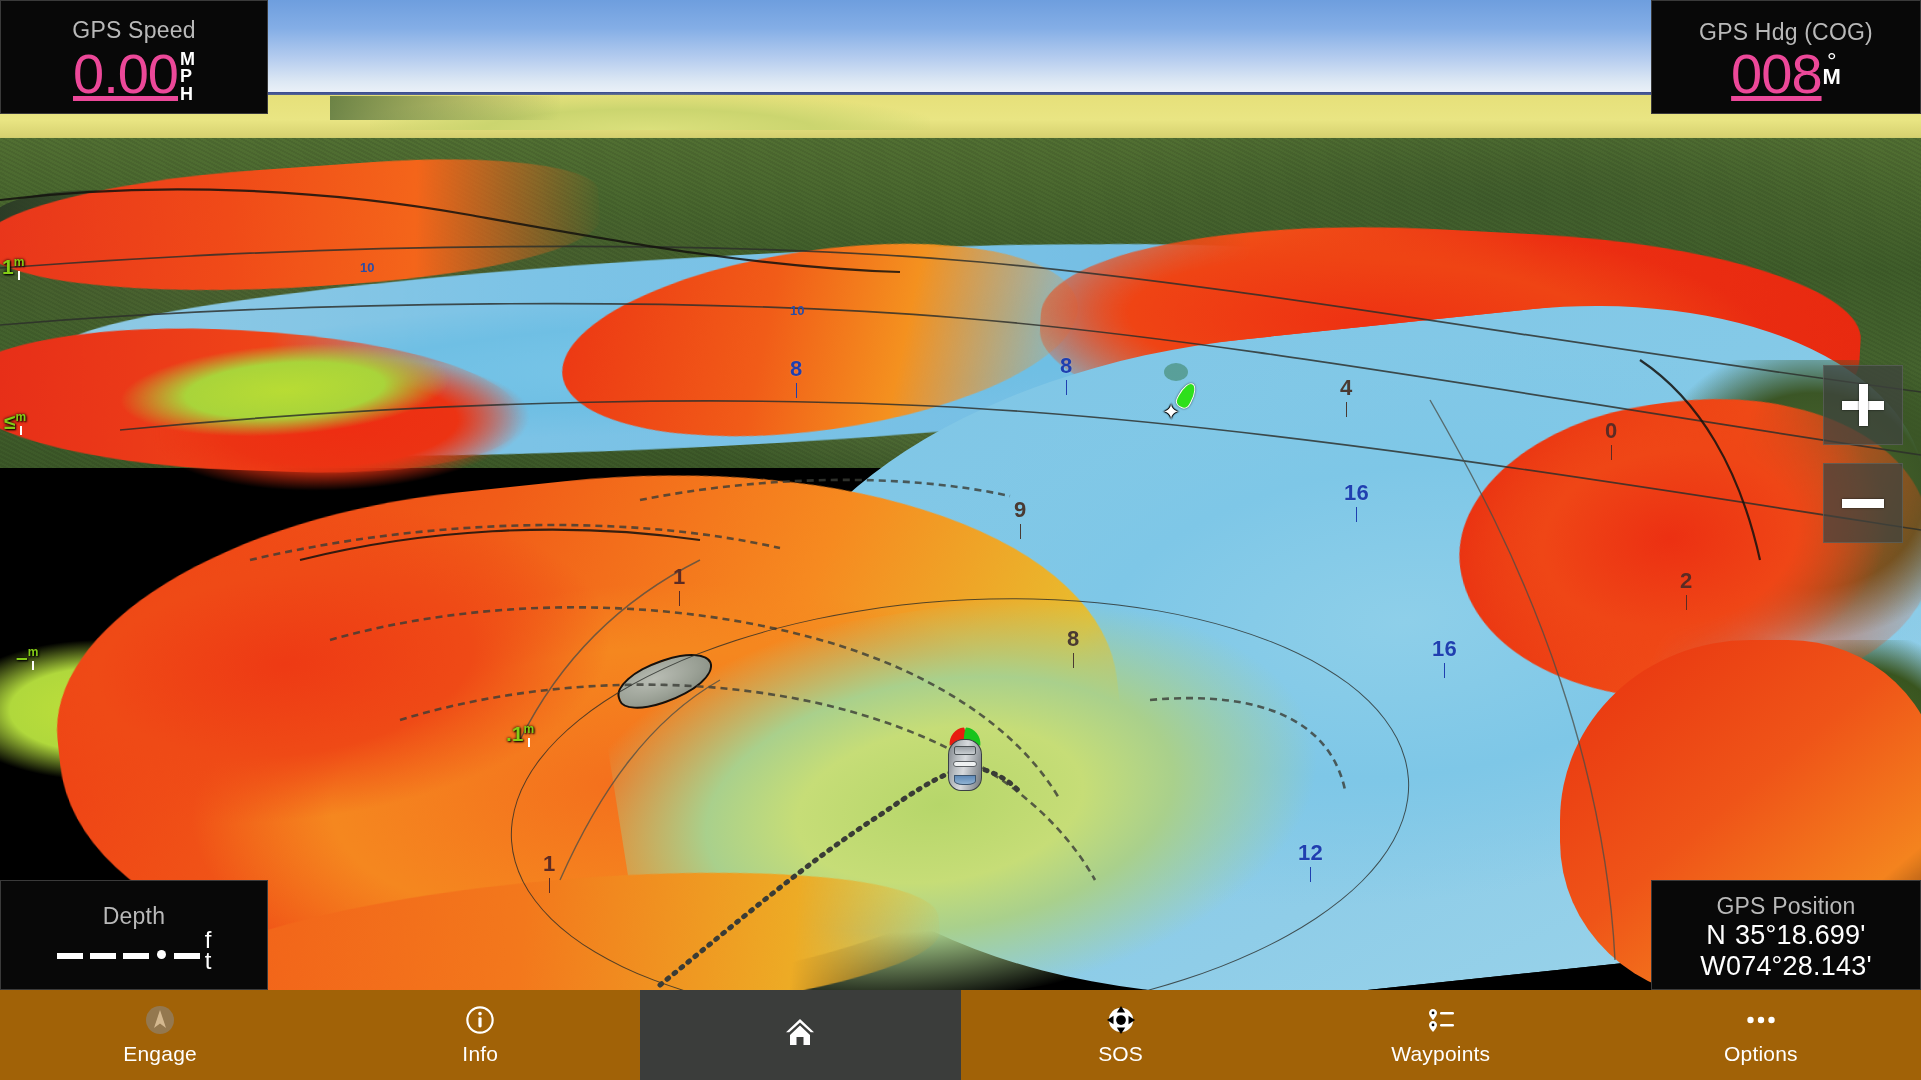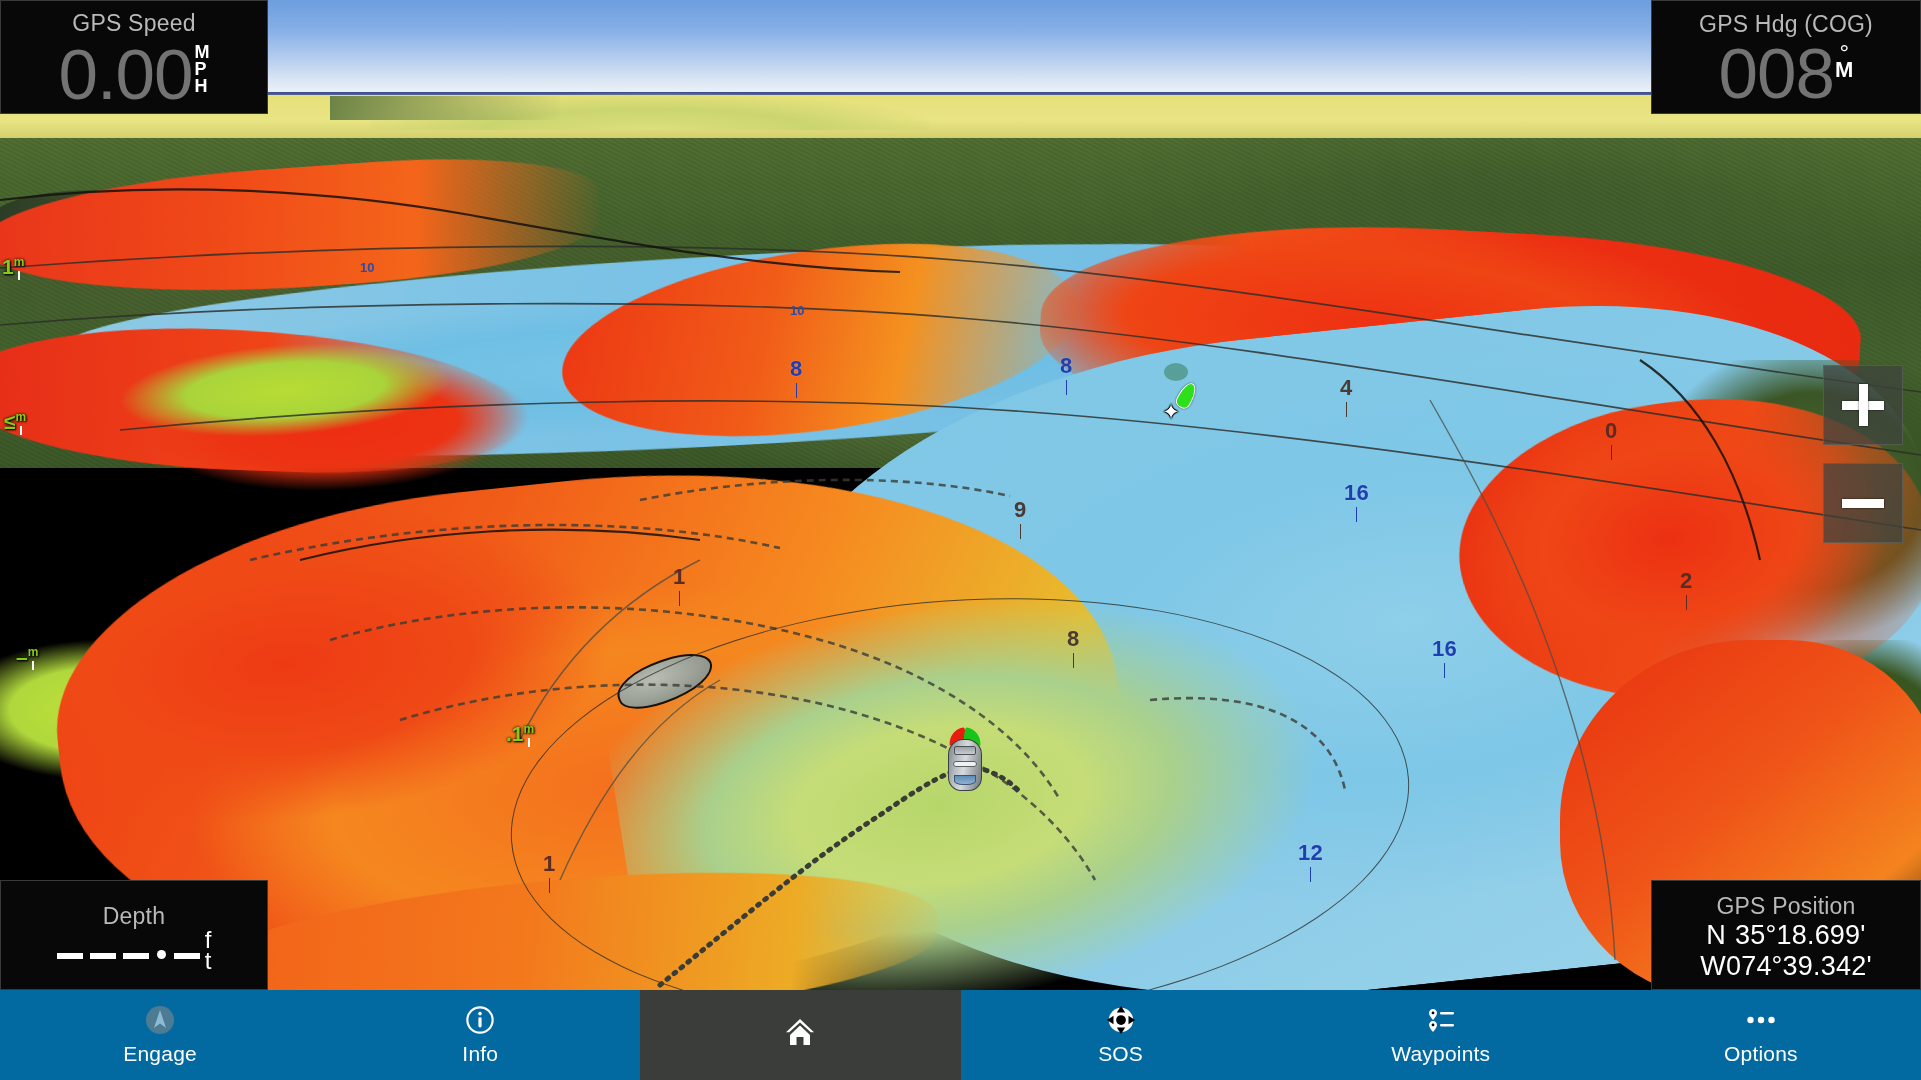--- a/index.html
+++ b/index.html
@@ -181,21 +181,21 @@
     text-shadow:0 0 2px #000,1px 0 1px #000,-1px 0 1px #000,0 1px 1px #000,0 -1px 1px #000; }
   .marker-shadow { position:absolute; left:1164px; top:363px; width:24px; height:18px;
     background:rgba(40,110,60,.45); border-radius:50%; }
 
   
   .panel { position:absolute; background:#080808; border:1px solid #3a3a3a;
     color:#fff; display:flex; flex-direction:column; align-items:center;
     justify-content:center; }
   .panel-title { color:#b9b9b9; font-size:23px; font-weight:400; letter-spacing:.2px; }
   .panel-value { display:flex; align-items:flex-start; line-height:1; }
-  .big-num { font-size:71px; font-weight:400; letter-spacing:-1px; color:#737373; }
+  .big-num { font-size:56px; font-weight:400; letter-spacing:-1px; color:#ec4899;text-decoration:underline; }
   .unit-stack { display:flex; flex-direction:column; font-size:18px; font-weight:700;
     line-height:.95; margin-top:5px; margin-left:2px; }
 
   #panel-speed { left:0; top:0; width:268px; height:114px; padding-top:6px; }
   #panel-speed .panel-value { margin-top:2px; }
 
   #panel-heading { right:0; top:0; width:270px; height:114px; padding-top:6px; }
   .deg-stack { display:flex; flex-direction:column; align-items:center;
     line-height:.9; margin-top:4px; margin-left:1px; }
   .deg-sym { font-size:24px; font-weight:400; }
@@ -219,21 +219,21 @@
     display:flex; align-items:center; justify-content:center; cursor:pointer; }
   .zoom-btn + .zoom-btn { margin-top:18px; }
   .plus-h { position:absolute; width:42px; height:9px; background:#fff; box-shadow:0 0 2px rgba(0,0,0,.7); }
   .plus-v { position:absolute; width:9px; height:42px; background:#fff; box-shadow:0 0 2px rgba(0,0,0,.7); }
   .minus-h { width:42px; height:9px; background:#fff; box-shadow:0 0 2px rgba(0,0,0,.7); }
   .zoom-inner { position:relative; width:42px; height:42px; display:flex;
     align-items:center; justify-content:center; }
 
   
   #navbar { position:absolute; left:0; bottom:0; width:1921px; height:90px;
-    background:#0369a1; display:flex; }
+    background:#a16207; display:flex; }
   .nav-item { flex:1; display:flex; flex-direction:column; align-items:center;
     justify-content:center; gap:6px; cursor:pointer; color:#fff; }
   .nav-item.active { background:#3b3d3b; }
   .nav-label { font-size:21px; font-weight:400; letter-spacing:.2px; }
   .nav-icon { width:32px; height:32px; display:flex; align-items:center; justify-content:center; }
   .nav-item.disabled .nav-icon svg { opacity:.55; }
 </style>
 </head>
 <body>
 
@@ -400,21 +400,21 @@
         <span>t</span>
       </span>
     </div>
   </div>
 
   <div class="panel" id="panel-position">
     <div class="panel-title">GPS Position</div>
     <div class="pos-line">
       <span class="ns">N</span><span>35°18.699'</span>
     </div>
-    <div class="pos-line">W074°39.342'</div>
+    <div class="pos-line">W074°28.143'</div>
   </div>
 
   <div id="navbar">
 
     <div class="nav-item disabled">
       <span class="nav-icon">
         <svg viewBox="0 0 32 32" width="32" height="32">
           <circle cx="16" cy="16" r="14" fill="#8a8a8a"></circle>
           <path d="M16 6 L22 24 L16 19.5 L10 24 Z" fill="#ffffff"></path>
         </svg>

